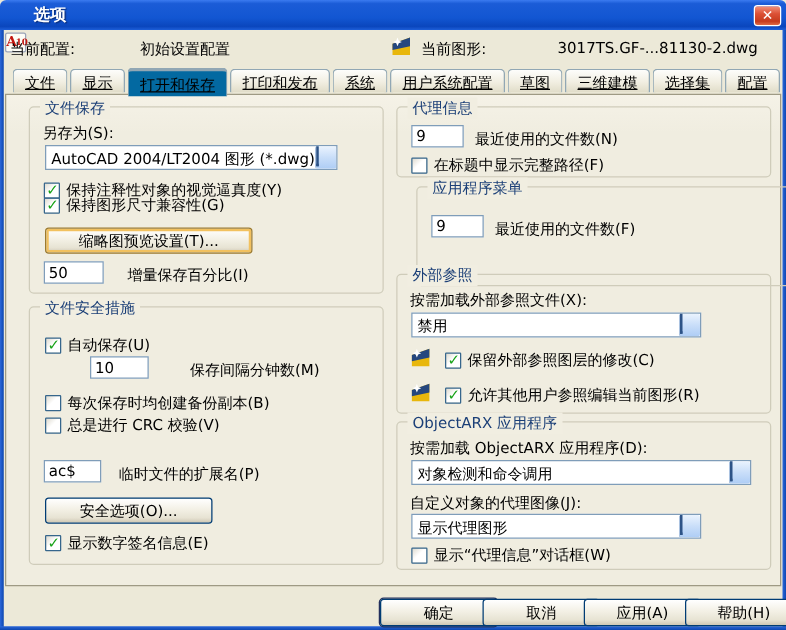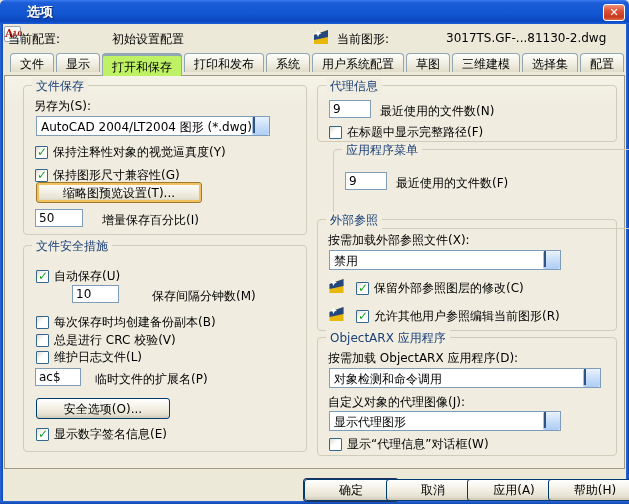--- a/index.html
+++ b/index.html
@@ -23,25 +23,25 @@
   .title-text { color:#fff; font-weight:bold; font-size:13px; text-shadow:1px 1px 1px #0a2a72; flex:1; }
   .close-btn { width:22px; height:17px; border:1px solid #fff; border-radius:3px;
     background:linear-gradient(#f1917a,#dc5136 40%,#c63b1d 80%,#e06a44); color:#fff; font-weight:bold;
     font-size:11px; line-height:15px; text-align:center; cursor:pointer; }
 
   
   .hdr-label { position:absolute; top:31px; }
   .dwg-icon { position:absolute; }
 
   
-  .tabstrip { position:absolute; left:10px; top:53px; height:23px; display:flex; align-items:flex-start; z-index:2; }
+  .tabstrip { position:absolute; left:10px; top:53px; height:23px; display:flex; align-items:center; z-index:2;text-decoration:underline; }
   .tab { height:19px; padding:2px 9px 0; margin-right:2px; border:1px solid #91a7b4; border-bottom:none;
     border-radius:4px 4px 0 0; background:linear-gradient(#fdfdfb,#f1eee1 55%,#e0dcc8);
     white-space:nowrap; cursor:pointer; }
-  .tab.active { height:23px; padding-top:3px; background:#bef264; border-top:3px solid #0369a1; border-color:#91a7b4;
+  .tab.active { height:23px; padding-top:3px; background:#0369a1; border-top:3px solid #0369a1; border-color:#91a7b4;
     margin-bottom:-1px; }
 
   .tabpage { position:absolute; left:4px; top:75px; width:621px; height:394px;
     border:1px solid #9e9a84; background:linear-gradient(#f5f2e7,#f0ede0 30px); }
 
   
   .group { position:absolute; border:1px solid #cfccba; border-radius:4px; }
   .gtitle { position:absolute; top:-8px; left:8px; background:#f1eee1; padding:0 4px; color:#1b3f77; white-space:nowrap; }
 
   
@@ -112,21 +112,21 @@
       <div class="gtitle">文件保存</div>
       <div class="lbl" style="left:10px; top:12px">另存为(S):</div>
       <div class="combo" style="left:12px; top:30px; width:234px">
         <span class="combo-text">AutoCAD 2004/LT2004 图形 (*.dwg)</span>
         <span class="combo-btn"><span class="chev"></span></span>
       </div>
       <div class="row" style="left:11px; top:58px">
         <span class="cb checked"></span>
         <span>保持注释性对象的视觉逼真度(Y)</span>
       </div>
-      <div class="row" style="left:11px; top:81px">
+      <div class="row" style="left:11px; top:70px">
         <span class="cb checked"></span>
         <span>保持图形尺寸兼容性(G)</span>
       </div>
       <div class="btn gold" style="position:absolute; left:12px; top:96px; width:166px; height:21px">缩略图预览设置(T)...</div>
       <input class="tb" style="left: 11px; top: 123px; width: 48px;" value="50">
       <div class="lbl" style="left:78px; top:126px">增量保存百分比(I)</div>
     </div>
 
     <div class="group" style="left:18px; top:169px; width:284px; height:207px">
       <div class="gtitle">文件安全措施</div>
@@ -136,24 +136,20 @@
       </div>
       <input class="tb" style="left: 48px; top: 39px; width: 47px;" value="10">
       <div class="lbl" style="left:128px; top:42px">保存间隔分钟数(M)</div>
       <div class="row" style="left:12px; top:68px">
         <span class="cb"></span>
         <span>每次保存时均创建备份副本(B)</span>
       </div>
       <div class="row" style="left:12px; top:86px">
         <span class="cb"></span>
         <span>总是进行 CRC 校验(V)</span>
-      </div>
-      <div class="row" style="left:12px; top:103px">
-        <span class="cb"></span>
-        <span>维护日志文件(L)</span>
       </div>
       <input class="tb" style="left: 11px; top: 122px; width: 46px;" value="ac$">
       <div class="lbl" style="left:71px; top:125px">临时文件的扩展名(P)</div>
       <div class="btn" style="position:absolute; left:12px; top:152px; width:134px; height:21px">安全选项(O)...</div>
       <div class="row" style="left:12px; top:180px">
         <span class="cb checked"></span>
         <span>显示数字签名信息(E)</span>
       </div>
     </div>
 

